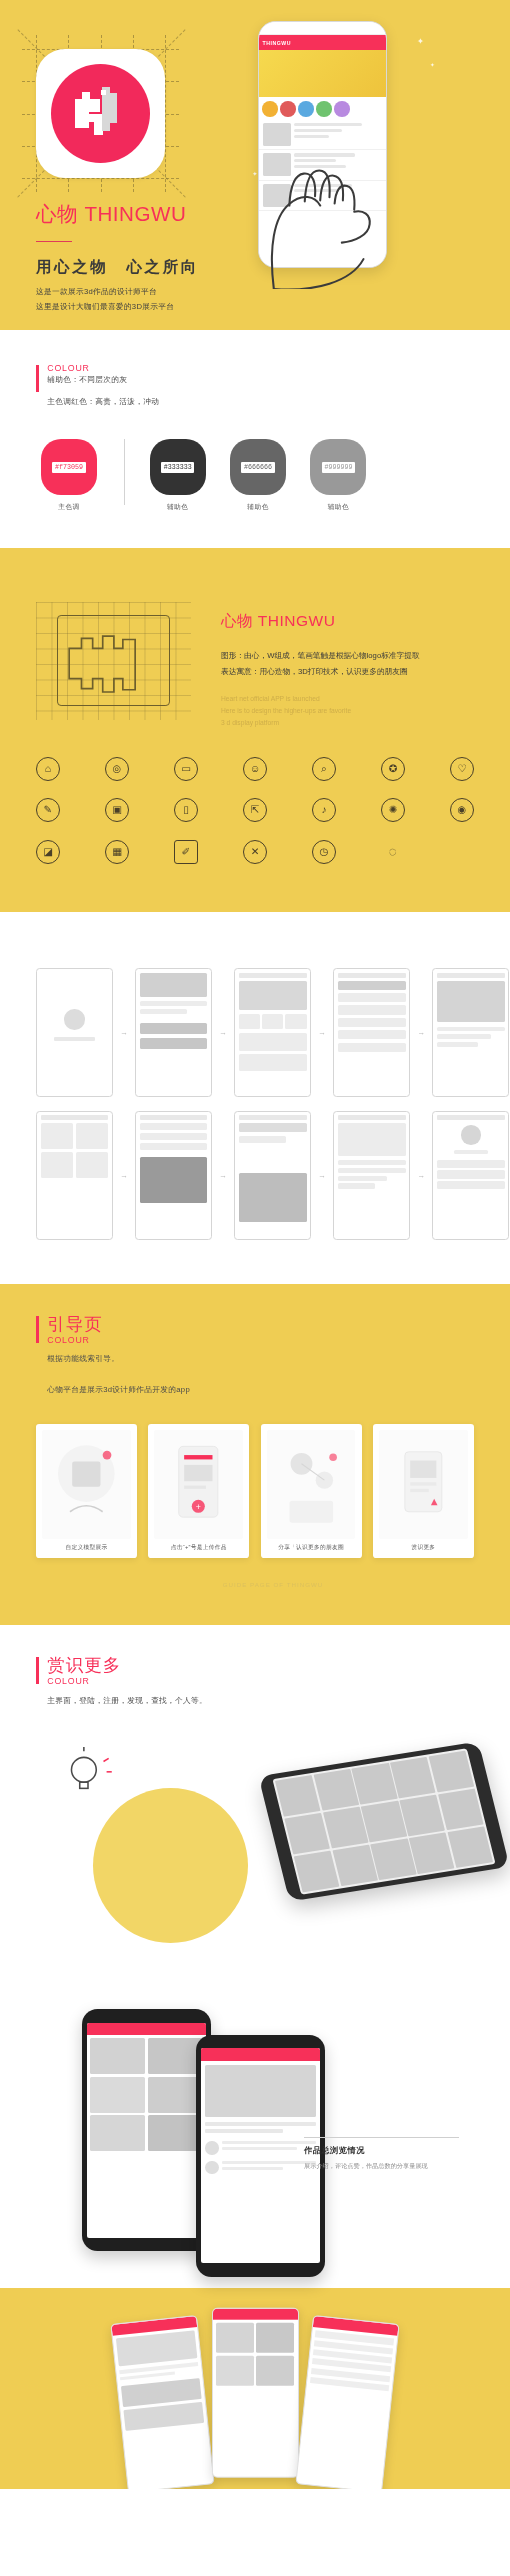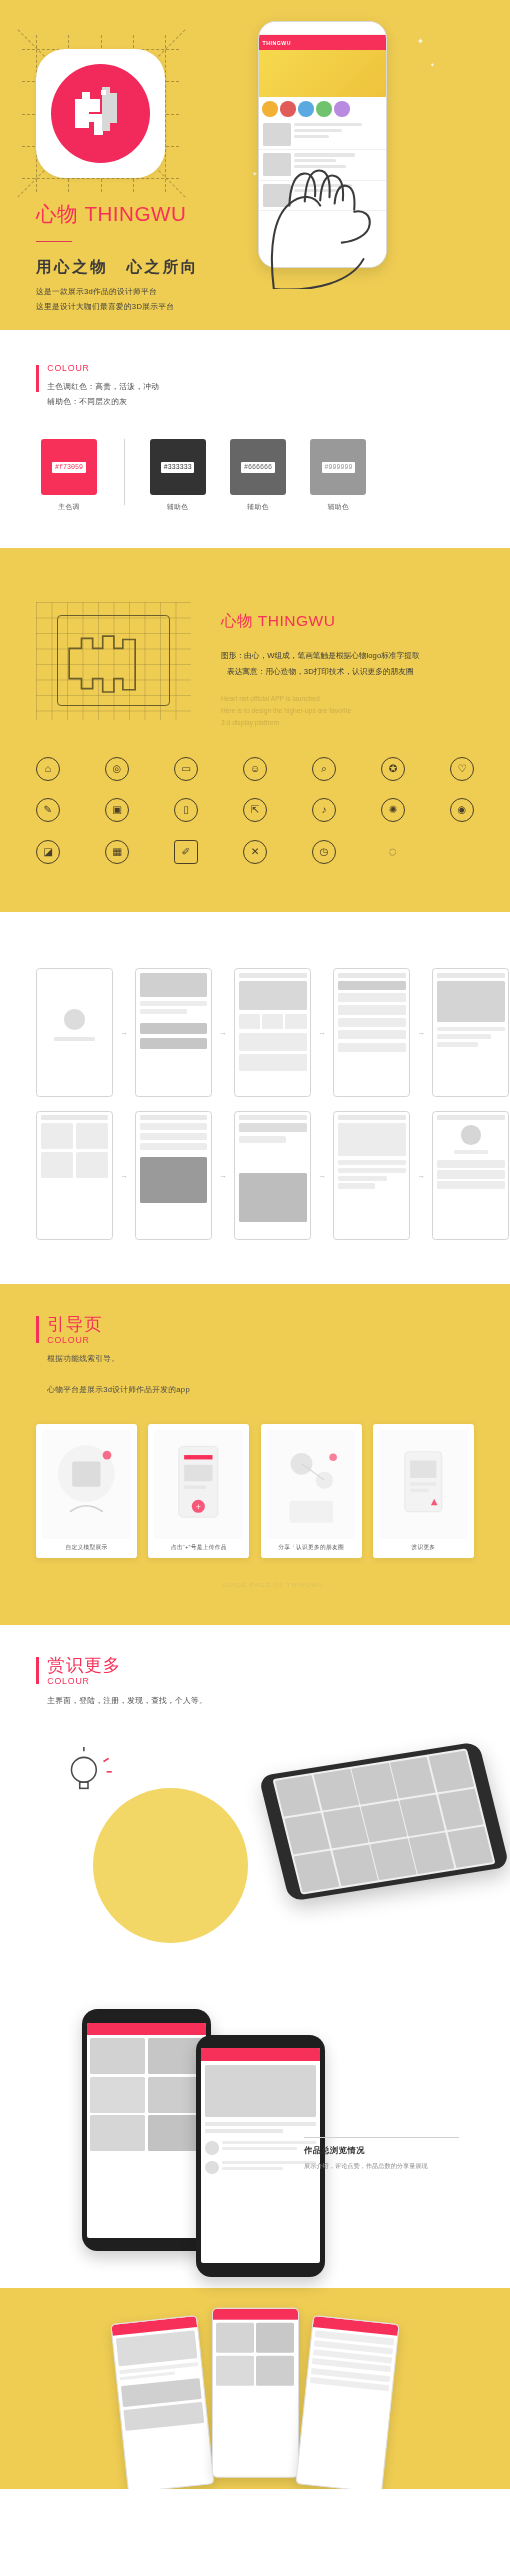--- a/index.html
+++ b/index.html
@@ -77,42 +77,42 @@
     position:absolute; left:-4.1px; top:98px; width:155px; height:170px;
     pointer-events:none;
   }
   .sparkle { position:absolute; color:#fff; font-size:8.2px; opacity:.85;}
 
   
   .sec-colour { background:#fff; padding:32px 0 36px 36px; }
   .swatch-row { display:flex; align-items:flex-start; margin-top:30px; }
   .swatch { width:66px; text-align:center; margin-right:14.4px; }
   .sw-shape {
-    width:56px; height:56px; border-radius:3px; margin:0 auto;
+    width:56px; height:56px; border-radius:20px; margin:0 auto;
     display:flex; align-items:center; justify-content:center; position:relative;
   }
   .sw-hex { font-size:6.7px; font-family:"Liberation Mono",monospace; }
   .sw-lbl { font-size:6.7px; color:#555; margin-top:7.2px; letter-spacing:0.5px;}
   .sw-divider { width:0.5px; background:#d3d3d3; height:66px; margin:0 20.6px 0 7.2px;}
 
   
   .sec-icon { background:#efcd53; padding:30px 0 31px 36px; position:relative; }
   .icon-top { display:flex; margin-top:24px; }
   .blueprint { width:155px; height:118px; position:relative; }
   .bp-grid {
     position:absolute; inset:0;
     background-image:
       linear-gradient(to right, rgba(120,105,50,.28) 0.5px, transparent 0.5px),
       linear-gradient(to bottom, rgba(120,105,50,.28) 0.5px, transparent 0.5px);
     background-size:15.5px 15.5px;
   }
   .bp-mark { position:absolute; inset:13.4px 20.6px; border:1px solid #6d5f2c; border-radius:4.1px;}
   .icon-copy { margin-left:30px; padding-top:9.3px; }
   .icon-copy .big { font-size:15.5px; color:#f73059; letter-spacing:0.5px;}
-  .icon-copy .desc { font-size:7.7px; color:#3a3a3a; line-height:2; margin-top:16.5px;text-align:center;}
+  .icon-copy .desc { font-size:7.7px; color:#3a3a3a; line-height:2; margin-top:16.5px;}
   .icon-copy .en { font-size:6.7px; color:#cfae49; line-height:1.8; margin-top:13.4px;}
 
   .icon-grid-rows { margin-top:28px; padding-right:36px; }
   .igrow { display:flex; justify-content:space-between; margin-bottom:17.5px; }
   .ig {
     width:24px; height:24px; border:1px solid #4a4028; border-radius:50%;
     display:flex; align-items:center; justify-content:center;
     font-size:10.3px; color:#4a4028; line-height:1;
   }
   .ig.sq { border-radius:3.1px; }
@@ -281,22 +281,22 @@
             <path d="M40,330 C120,336 190,316 214,272"></path>
           </g>
         </svg>
       </div>
     </div>
   </section>
 
   <section class="sec-colour">
     <div class="sec-head">
       <div class="sec-en">COLOUR</div>
+      <div class="sec-desc" style="margin-top:0">辅助色：不同层次的灰</div>
       <div class="sec-desc">主色调红色：高贵，活泼，冲动</div>
-      <div class="sec-desc" style="margin-top:0">辅助色：不同层次的灰</div>
     </div>
 
     <div class="swatch-row">
       <div class="swatch">
         <div class="sw-shape" style="background:#f73059">
           <span class="sw-hex" style="color:#f73059;background:#fff;padding:1.5px 2.6px;border-radius:1px">#f73059</span>
         </div>
         <div class="sw-lbl">主色调</div>
       </div>
       <div class="sw-divider"></div>

